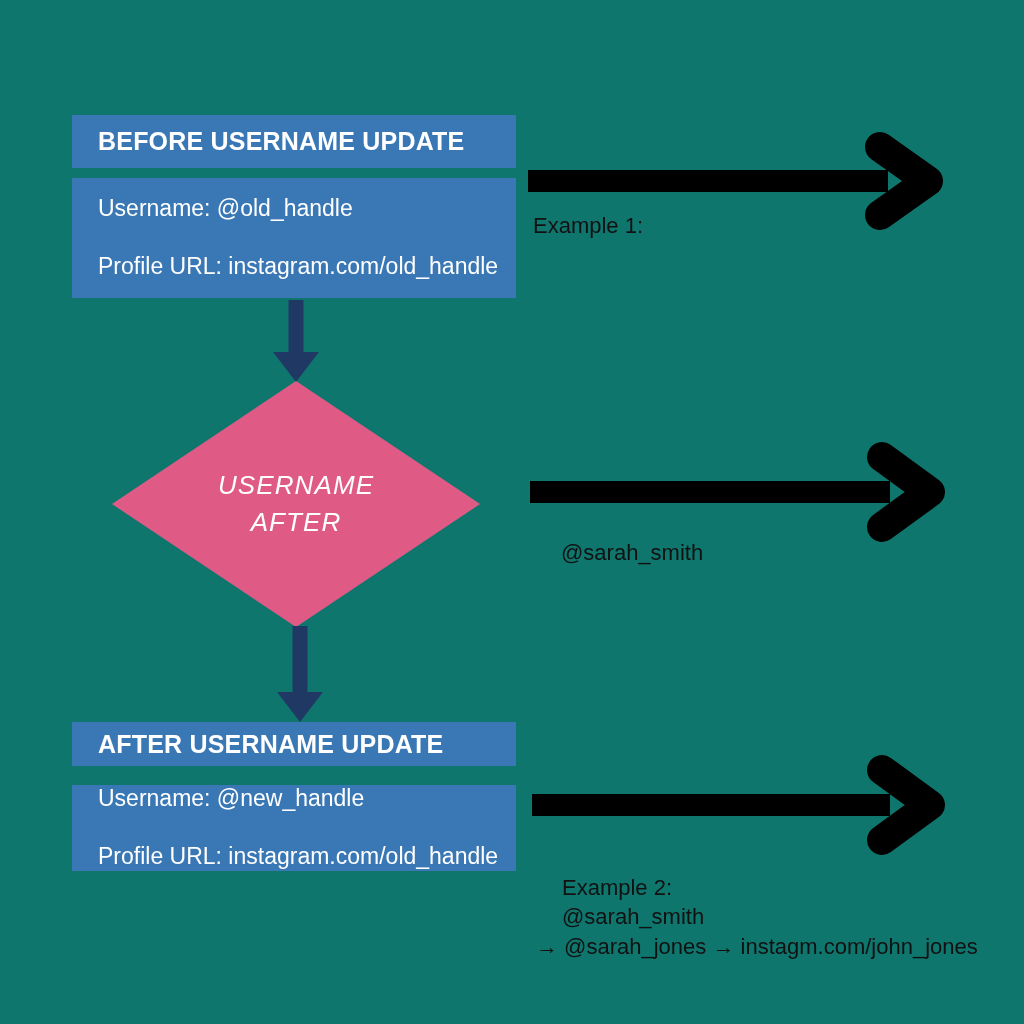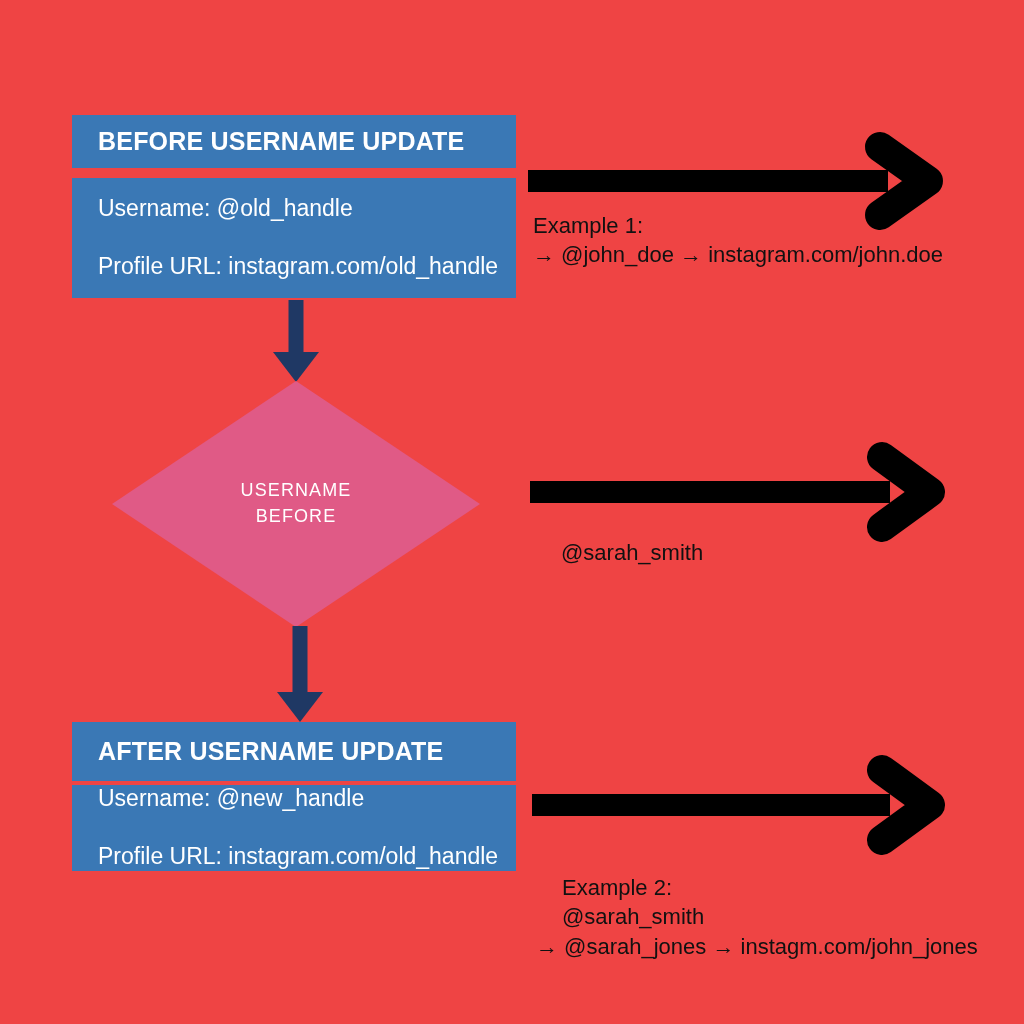--- a/index.html
+++ b/index.html
@@ -7,21 +7,21 @@
     padding: 0;
     background: #ffffff;
   }
   body {
     font-family: "Liberation Sans", sans-serif;
   }
   #canvas {
     position: relative;
     width: 1024px;
     height: 1024px;
-    background: #ef4444;
+    background: #0f766e;
     overflow: hidden;
   }
 
   
   .box {
     position: absolute;
     background: #3a78b5;
     box-sizing: border-box;
   }
   .box-header {
@@ -42,21 +42,21 @@
   }
   .box-body .line {
     color: #ffffff;
     font-size: 23px;
     line-height: 1.12;
     white-space: nowrap;
   }
 
   #before-header { left: 72px;  top: 115px; width: 444px; height: 53px; }
   #before-body   { left: 72px;  top: 178px; width: 444px; height: 120px; }
-  #after-header  { left: 72px;  top: 722px; width: 444px; height: 59px; }
+  #after-header  { left: 72px;  top: 722px; width: 444px; height: 44px; }
   #after-body    { left: 72px;  top: 785px; width: 444px; height: 86px; }
 
   
   #diamond-wrap {
     position: absolute;
     left: 112px;
     top: 381px;
     width: 368px;
     height: 246px;
   }
@@ -67,25 +67,26 @@
     clip-path: polygon(50% 0%, 100% 50%, 50% 100%, 0% 50%);
   }
   #diamond-label {
     position: absolute;
     inset: 0;
     display: flex;
     flex-direction: column;
     align-items: center;
     justify-content: center;
     color: #ffffff;
-    font-size: 18px;
+    font-size: 26px;
     letter-spacing: 1.1px;
     line-height: 1.42;
     text-align: right;
     pointer-events: none;
+    font-style: italic;
   }
 
   
   .connector { position: absolute; }
   .connector .shaft {
     position: absolute;
     left: 50%;
     transform: translateX(-50%);
     width: 15px;
     background: #1f3864;
@@ -146,21 +147,21 @@
 
   <div class="connector" id="connector-1">
     <div class="shaft"></div>
     <div class="head"></div>
   </div>
 
   <div id="diamond-wrap">
     <div id="diamond-shape"></div>
     <div id="diamond-label">
       <span>USERNAME</span>
-      <span>BEFORE</span>
+      <span>AFTER</span>
     </div>
   </div>
 
   <div class="connector" id="connector-2">
     <div class="shaft"></div>
     <div class="head"></div>
   </div>
 
   <div class="box box-header" id="after-header">AFTER USERNAME UPDATE</div>
 
@@ -185,21 +186,20 @@
 
   <div class="big-arrow" id="arrow-3">
     <svg width="412" height="98" viewBox="0 0 412 98">
       <rect x="0" y="38" width="358" height="22" fill="#000000"></rect>
       <path d="M 350 14 L 398 49 L 350 84" fill="none" stroke="#000000" stroke-width="30" stroke-linecap="round" stroke-linejoin="round"></path>
     </svg>
   </div>
 
   <div class="example" id="example-1">
     <span class="row indent-0">Example 1:</span>
-    <span class="row indent-0">→ @john_doe → instagram.com/john.doe</span>
   </div>
 
   <div class="example" id="example-2">
     <span class="row indent-1">@sarah_smith</span>
   </div>
 
   <div class="example" id="example-3">
     <span class="row indent-1">Example 2:</span>
     <span class="row indent-1">@sarah_smith</span>
     <span class="row indent-0">→ @sarah_jones → instagm.com/john_jones</span>

